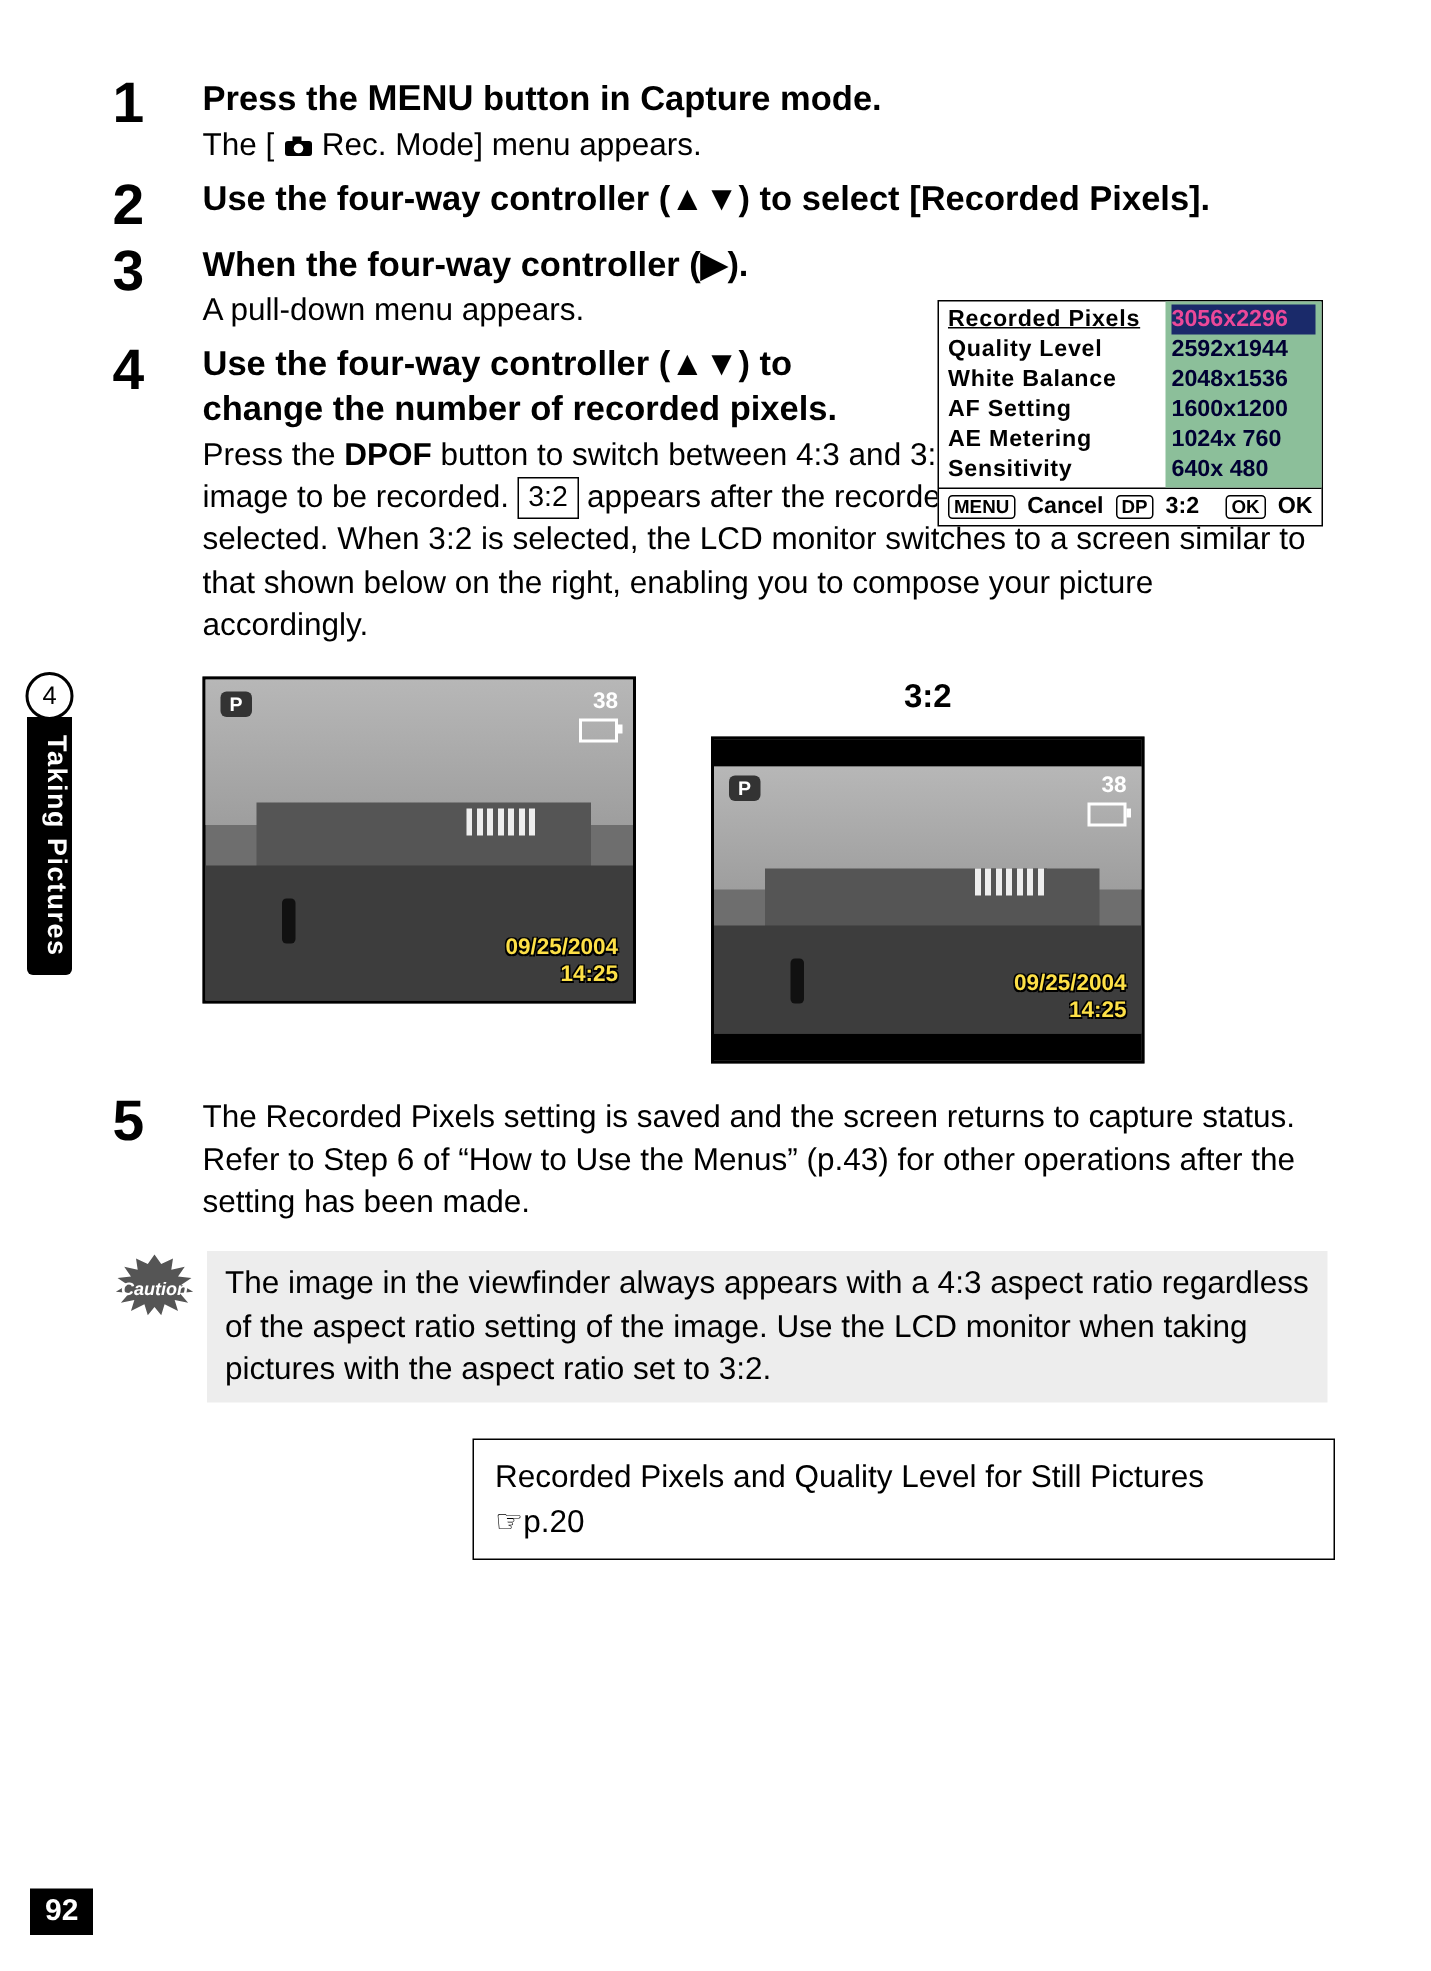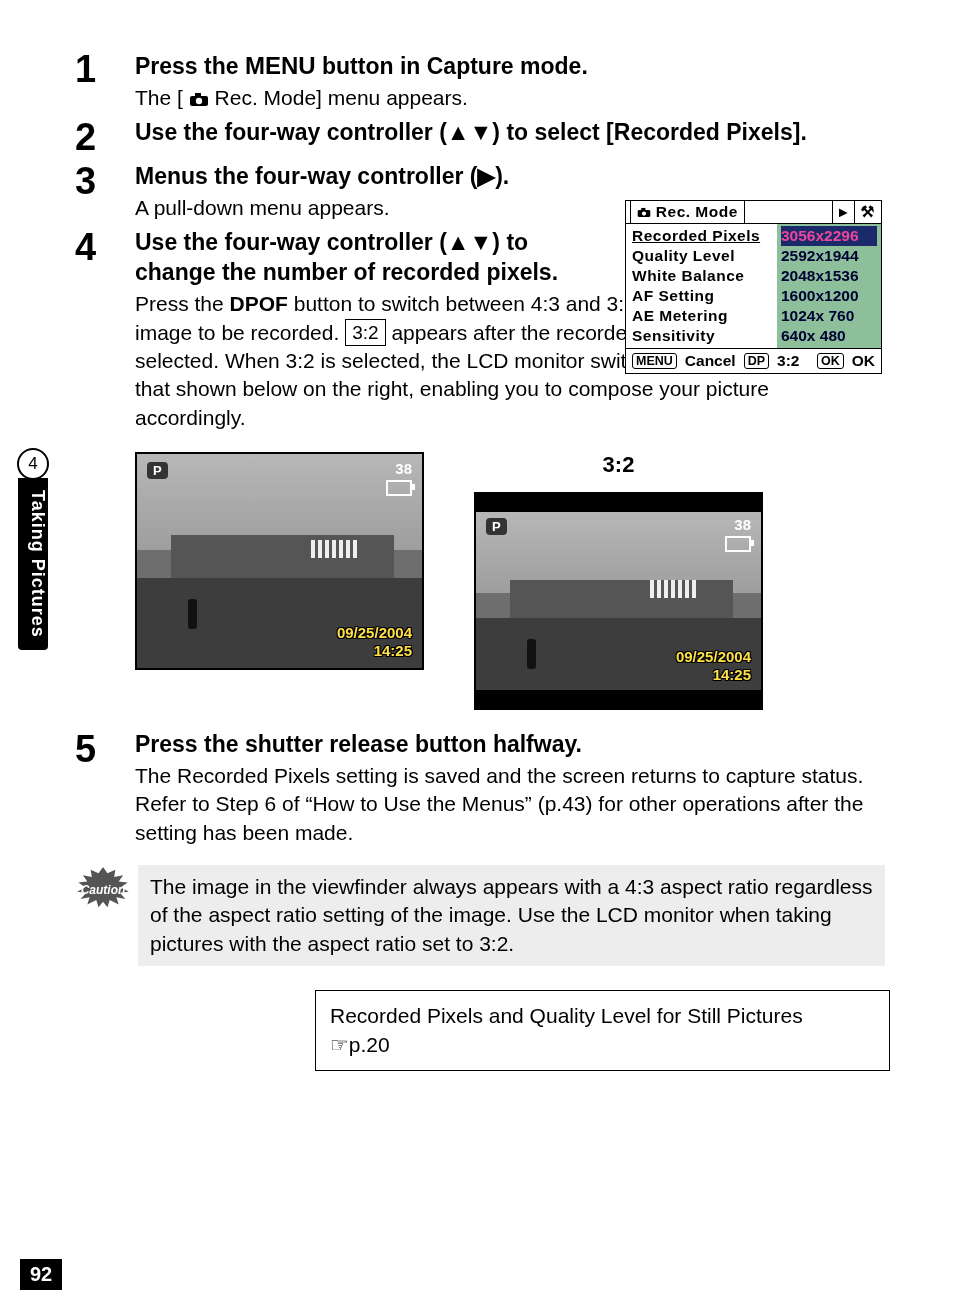--- a/index.html
+++ b/index.html
@@ -217,21 +217,21 @@
   <div class="step">
     <div class="stepnum">2</div>
     <div class="stepbody">
       <div class="step-title">Use the four-way controller (▲▼) to select [Recorded Pixels].</div>
     </div>
   </div>
 
   <div class="step">
     <div class="stepnum">3</div>
     <div class="stepbody">
-      <div class="step-title">Menus the four-way controller (▶).</div>
+      <div class="step-title">When the four-way controller (▶).</div>
       <div class="step-sub">A pull-down menu appears.</div>
     </div>
   </div>
 
   <div class="step">
     <div class="stepnum">4</div>
     <div class="stepbody">
       <div class="step4-wrap">
         <div class="step-title">Use the four-way controller (▲▼) to change the number of recorded pixels.</div>
       </div>
@@ -275,53 +275,40 @@
           <div>09/25/2004</div>
           <div>14:25</div>
         </div>
       </div>
     </div>
   </div>
 
   <div class="step" style="margin-top:14px;">
     <div class="stepnum">5</div>
     <div class="stepbody">
-      <div class="step-title">Press the shutter release button halfway.</div>
       <div class="step-sub">The Recorded Pixels setting is saved and the screen returns to capture status. Refer to Step 6 of “How to Use the Menus” (p.43) for other operations after the setting has been made.</div>
     </div>
   </div>
 
   <div class="caution-row">
     <div class="caution-badge">
       <div class="burst"></div>
         <span>Caution</span>
     </div>
     <div class="caution-text">The image in the viewfinder always appears with a 4:3 aspect ratio regardless of the aspect ratio setting of the image. Use the LCD monitor when taking pictures with the aspect ratio set to 3:2.</div>
   </div>
 
   <div class="ref-box">
     <div>Recorded Pixels and Quality Level for Still Pictures</div>
     <div>☞p.20</div>
   </div>
 
 </div>
 
 <div class="menu-mock">
-  <div class="menu-tabbar">
-    <div class="menu-tab active">
-      <svg width="14" height="11" viewBox="0 0 20 15" style="vertical-align:-1px">
-          <rect x="1" y="4" width="18" height="10" rx="2" fill="#000"></rect>
-          <rect x="6" y="1" width="6" height="4" fill="#000"></rect>
-          <circle cx="10" cy="9" r="3" fill="#fff"></circle>
-        </svg>
-      <span>Rec. Mode</span>
-    </div>
-    <div class="menu-tab right">▸</div>
-    <div class="menu-tab right2">⚒</div>
-  </div>
   <div class="menu-rows">
     <div class="menu-names">
       <div class="hl">Recorded Pixels</div>
       <div>Quality Level</div>
       <div>White Balance</div>
       <div>AF Setting</div>
       <div>AE Metering</div>
       <div>Sensitivity</div>
     </div>
     <div class="menu-vals">

